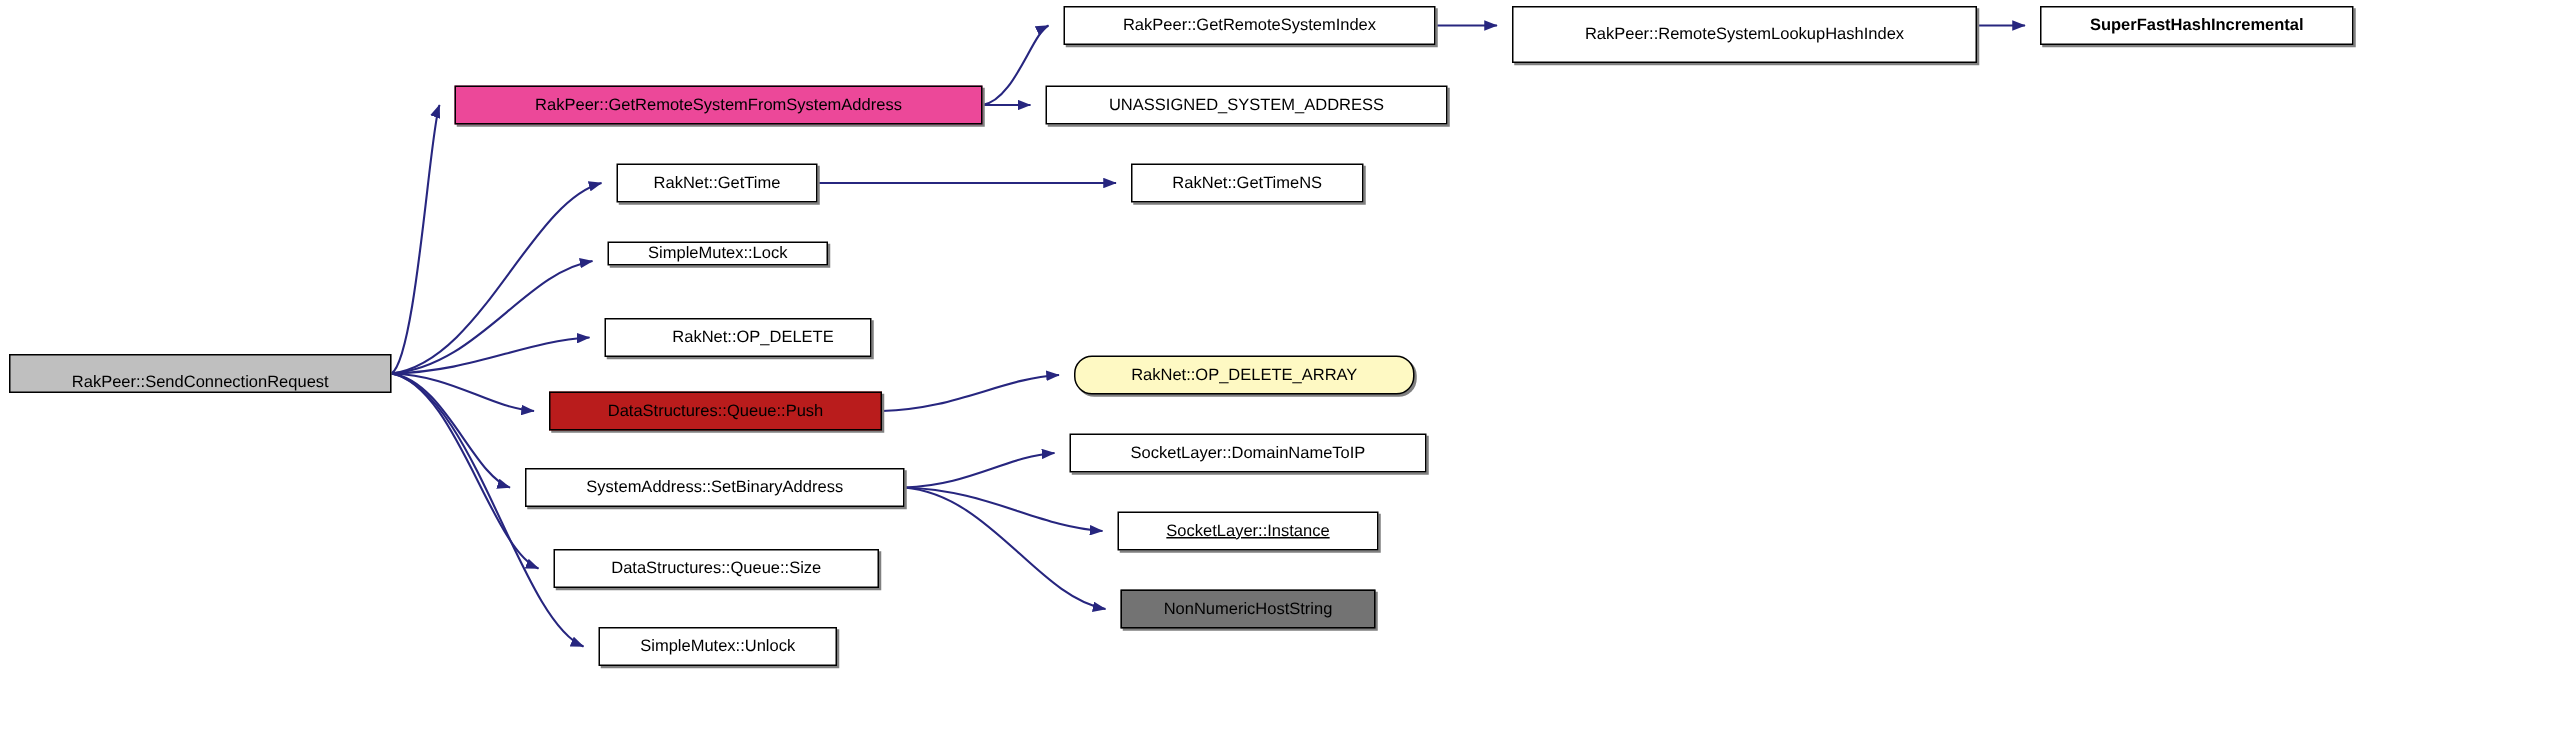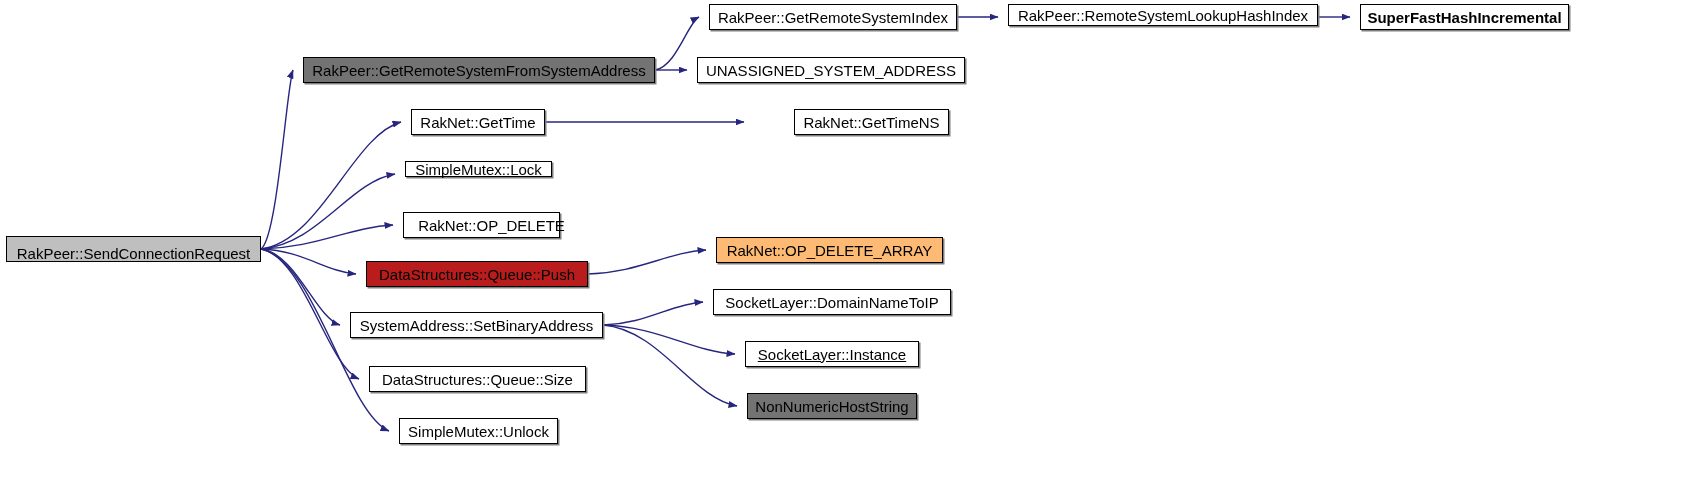--- a/index.html
+++ b/index.html
@@ -25,21 +25,21 @@
   }
   .node {
     position: absolute;
     box-sizing: border-box;
     display: flex;
     align-items: center;
     justify-content: center;
     border: 1px solid #000000;
     background: #ffffff;
     color: #000000;
-    font-size: 15px;
+    font-size: 11px;
     line-height: 1;
     white-space: nowrap;
     letter-spacing: 0px;
     box-shadow: 1.5px 1.5px 0 0 #808080;
     cursor: pointer;
   }
   .node.root {
     background: #bfbfbf;
     border: 1px solid #000000;
     align-items: flex-end;
@@ -78,51 +78,51 @@
         <path d="M 603 325 C 646.6 323.62, 670.58 304.3, 703 302" fill="none" stroke="#27267f" stroke-width="1.4" marker-end="url(#arrowhead)"></path>
         <path d="M 603 325 C 659.4 326.74, 690.42 351.1, 735 354" fill="none" stroke="#27267f" stroke-width="1.4" marker-end="url(#arrowhead)"></path>
         <path d="M 603 325 C 660.2 329.86, 691.66 397.9, 737 406" fill="none" stroke="#27267f" stroke-width="1.4" marker-end="url(#arrowhead)"></path>
       </g>
   </svg>
 
   <div id="node-layer">
       <div class="node root" style="left: 6px; top: 236px; width: 255px; height: 26px; background: rgb(191, 191, 191); box-shadow: none; border: 1px solid rgb(0, 0, 0);">
         <span class="node-label">RakPeer::SendConnectionRequest</span>
       </div>
-      <div class="node" style="left: 303px; top: 57px; width: 352px; height: 26px; background: #737373; box-shadow: rgb(128, 128, 128) 1.5px 1.5px 0px 0px;">
+      <div class="node" style="left: 303px; top: 57px; width: 352px; height: 26px; background: #ec4899; box-shadow: rgb(128, 128, 128) 1.5px 1.5px 0px 0px;">
         <span class="node-label">RakPeer::GetRemoteSystemFromSystemAddress</span>
       </div>
       <div class="node" style="left: 709px; top: 4px; width: 248px; height: 26px; background: rgb(255, 255, 255); box-shadow: rgb(128, 128, 128) 1.5px 1.5px 0px 0px;">
         <span class="node-label">RakPeer::GetRemoteSystemIndex</span>
       </div>
-      <div class="node" style="left: 1008px; top: 4px; width: 310px; height: 22px; background: rgb(255, 255, 255); box-shadow: rgb(128, 128, 128) 1.5px 1.5px 0px 0px;">
+      <div class="node" style="left: 1008px; top: 4px; width: 310px; height: 38px; background: rgb(255, 255, 255); box-shadow: rgb(128, 128, 128) 1.5px 1.5px 0px 0px;">
         <span class="node-label">RakPeer::RemoteSystemLookupHashIndex</span>
       </div>
       <div class="node" style="left: 1360px; top: 4px; width: 209px; height: 26px; background: rgb(255, 255, 255); box-shadow: rgb(128, 128, 128) 1.5px 1.5px 0px 0px; font-weight: bold;">
         <span class="node-label">SuperFastHashIncremental</span>
       </div>
       <div class="node" style="left: 697px; top: 57px; width: 268px; height: 26px; background: rgb(255, 255, 255); box-shadow: rgb(128, 128, 128) 1.5px 1.5px 0px 0px;">
         <span class="node-label">UNASSIGNED_SYSTEM_ADDRESS</span>
       </div>
       <div class="node" style="left: 411px; top: 109px; width: 134px; height: 26px; background: rgb(255, 255, 255); box-shadow: rgb(128, 128, 128) 1.5px 1.5px 0px 0px;">
         <span class="node-label">RakNet::GetTime</span>
       </div>
-      <div class="node" style="left: 754px; top: 109px; width: 155px; height: 26px; background: rgb(255, 255, 255); box-shadow: rgb(128, 128, 128) 1.5px 1.5px 0px 0px; margin-left: 40px;">
+      <div class="node" style="left: 754px; top: 109px; width: 155px; height: 26px; background: rgb(255, 255, 255); box-shadow: rgb(128, 128, 128) 1.5px 1.5px 0px 0px;">
         <span class="node-label">RakNet::GetTimeNS</span>
       </div>
       <div class="node" style="left: 405px; top: 161px; width: 147px; height: 16px; background: rgb(255, 255, 255); box-shadow: rgb(128, 128, 128) 1.5px 1.5px 0px 0px;">
         <span class="node-label">SimpleMutex::Lock</span>
       </div>
-      <div class="node" style="left: 403px; top: 212px; width: 157px; height: 26px; background: rgb(255, 255, 255); box-shadow: rgb(128, 128, 128) 1.5px 1.5px 0px 0px; padding-left: 20px;">
+      <div class="node" style="left: 403px; top: 212px; width: 178px; height: 26px; background: rgb(255, 255, 255); box-shadow: rgb(128, 128, 128) 1.5px 1.5px 0px 0px; padding-left: 20px;">
         <span class="node-label">RakNet::OP_DELETE</span>
       </div>
       <div class="node" style="left: 366px; top: 261px; width: 222px; height: 26px; background: #b91c1c; box-shadow: rgb(128, 128, 128) 1.5px 1.5px 0px 0px;">
         <span class="node-label">DataStructures::Queue::Push</span>
       </div>
-      <div class="node" style="left: 716px; top: 237px; width: 227px; height: 26px; background: #fdba74; box-shadow: rgb(128, 128, 128) 1.5px 1.5px 0px 0px;">
+      <div class="node" style="left: 716px; top: 237px; width: 227px; height: 26px; background: #fef9c3; box-shadow: rgb(128, 128, 128) 1.5px 1.5px 0px 0px; border-radius: 12px;">
         <span class="node-label">RakNet::OP_DELETE_ARRAY</span>
       </div>
       <div class="node" style="left: 350px; top: 312px; width: 253px; height: 26px; background: rgb(255, 255, 255); box-shadow: rgb(128, 128, 128) 1.5px 1.5px 0px 0px;">
         <span class="node-label">SystemAddress::SetBinaryAddress</span>
       </div>
       <div class="node" style="left: 713px; top: 289px; width: 238px; height: 26px; background: rgb(255, 255, 255); box-shadow: rgb(128, 128, 128) 1.5px 1.5px 0px 0px;">
         <span class="node-label">SocketLayer::DomainNameToIP</span>
       </div>
       <div class="node" style="left: 745px; top: 341px; width: 174px; height: 26px; background: rgb(255, 255, 255); box-shadow: rgb(128, 128, 128) 1.5px 1.5px 0px 0px; text-decoration: underline;">
         <span class="node-label">SocketLayer::Instance</span>

